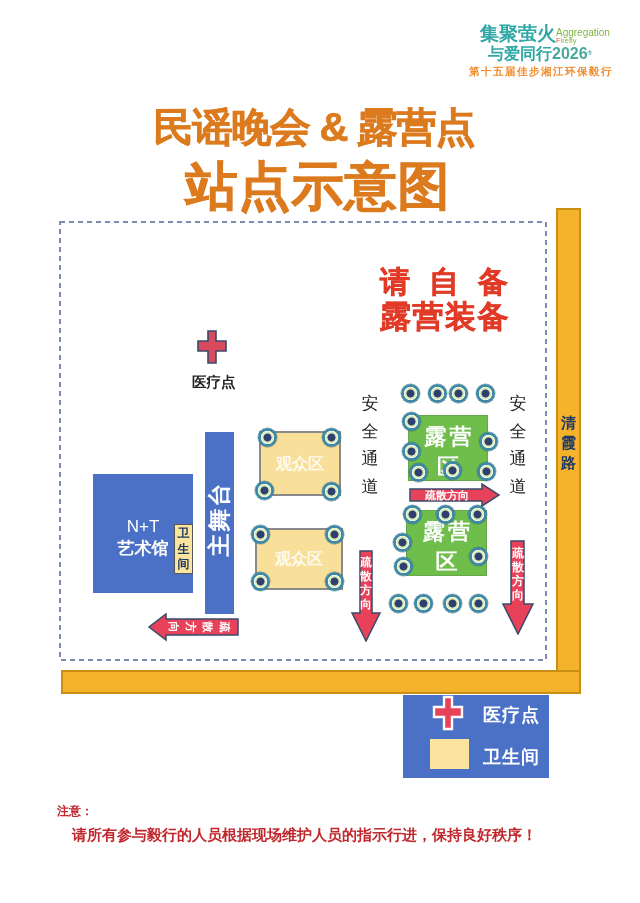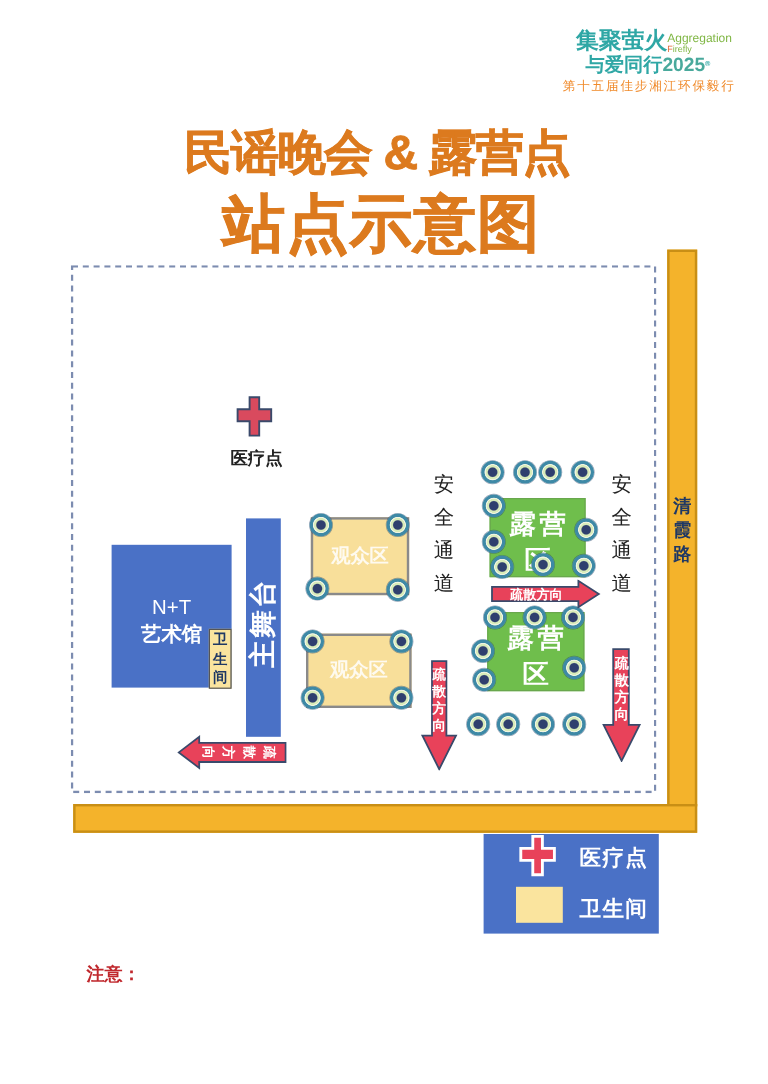--- a/index.html
+++ b/index.html
@@ -11,22 +11,22 @@
   .stack{position:absolute;text-align:center;}
 </style>
 </head>
 <body>
 <div id="page">
 
   <div class="abs" style="left:462px;top:20px;width:170px;height:58px;">
     <div class="abs" style="left:18px;top:1px;font-weight:bold;font-size:19px;color:#2FA7A5;">集聚萤火</div>
     <div class="abs" style="left:94px;top:7px;font-size:10px;color:#7FB643;">Aggregation</div>
     <div class="abs" style="left:94px;top:16px;font-size:7.5px;"><span style="color:#E06A3A;">F</span><span style="color:#7FB643;">irefly</span></div>
-    <div class="abs" style="left:26px;top:24px;font-weight:bold;font-size:16px;color:#2FA7A5;">与爱同行<span style="color:#49A99C;">2025</span><span style="font-size:6px;vertical-align:4px;">®</span></div>
-    <div class="abs" style="left:7px;top:45px;font-weight:normal;font-size:10.5px;color:#F08A2A;letter-spacing:1.5px;white-space:nowrap;">第十五届佳步湘江环保毅行</div>
+    <div class="abs" style="left:26px;top:24px;font-weight:bold;font-size:16px;color:#2FA7A5;">与爱同行<span style="color:#49A99C;">2026</span><span style="font-size:6px;vertical-align:4px;">®</span></div>
+    <div class="abs" style="left:7px;top:45px;font-weight:bold;font-size:10.5px;color:#F08A2A;letter-spacing:1.5px;white-space:nowrap;">第十五届佳步湘江环保毅行</div>
   </div>
 
   <div class="abs" style="left:-3px;top:100px;width:634px;text-align:center;font-weight:bold;font-size:40px;color:#DC7A1E;letter-spacing:-1px;-webkit-text-stroke:0.7px #DC7A1E;">民谣晚会 &amp; 露营点</div>
 
   <div class="abs" style="left:1px;top:152px;width:634px;text-align:center;font-weight:bold;font-size:52px;color:#DC7A1E;letter-spacing:1px;-webkit-text-stroke:0.7px #DC7A1E;">站点示意图</div>
 
   <svg class="abs" style="left:59px;top:221px;" width="488" height="440">
       <rect x="1" y="1" width="486" height="438" fill="none" stroke="#7C8CB0" stroke-width="2" stroke-dasharray="5 4"></rect>
     </svg>
 
@@ -36,22 +36,26 @@
 
   <div class="abs" style="left:61px;top:670px;width:520px;height:24px;background:#F4B32B;border:2px solid #C98F15;box-sizing:border-box;"></div>
 
 
   <svg class="abs" style="left:195px;top:329px;" width="34" height="36" viewBox="0 0 34 36">
     <path d="M13 2 h8 v10 h10 v10 h-10 v12 h-8 v-12 H3 v-10 h10 z" fill="#D94A5E" stroke="#3A4A6B" stroke-width="1.6"></path>
   </svg>
 
   <div class="abs" style="left:192px;top:373px;font-size:14.5px;color:#222;font-weight:bold;">医疗点</div>
 
+  <div class="abs" style="left:370px;top:266px;width:150px;text-align:center;font-weight:bold;color:#E13A26;white-space:nowrap;-webkit-text-stroke:0.5px #E13A26;">
+    <div style="font-size:30px;letter-spacing:19px;line-height:32px;text-align:left;margin-left:10px;">请自备</div>
+    <div style="margin-top:3px;letter-spacing:1.5px;font-size:31px;line-height:31px;">露营装备</div>
+  </div>
 
-  <div class="abs" style="left:93px;top:454px;width:100px;height:119px;background:#4A71C6;color:#fff;text-align:center;">
+  <div class="abs" style="left:93px;top:474px;width:100px;height:119px;background:#4A71C6;color:#fff;text-align:center;">
     <div style="margin-top:43px;font-size:17px;">N+T</div>
     <div style="font-size:17px;font-weight:bold;">艺术馆</div>
   </div>
 
   <div class="abs" style="left:174px;top:524px;width:19px;height:50px;background:#FAE49E;border:1px solid #555;box-sizing:border-box;">
     <div class="stack" style="left:0;top:1px;width:17px;font-size:12px;font-weight:bold;color:#1F3864;line-height:15.5px;">卫<br>生<br>间</div>
   </div>
 
   <div class="abs" style="left:205px;top:432px;width:29px;height:182px;background:#4A71C6;"></div>
 
@@ -149,16 +153,17 @@
   <svg class="abs" style="left:431px;top:695px;" width="34" height="36" viewBox="0 0 34 36">
     <path d="M13 2 h8 v10 h10 v10 h-10 v12 h-8 v-12 H3 v-10 h10 z" fill="#E8425A" stroke="#fff" stroke-width="2.4"></path>
   </svg>
 
   <div class="abs" style="left:483px;top:703px;font-size:18px;font-weight:bold;color:#fff;letter-spacing:1px;">医疗点</div>
 
   <div class="abs" style="left:430px;top:739px;width:39px;height:30px;background:#FAE49E;"></div>
 
   <div class="abs" style="left:483px;top:745px;font-size:18px;font-weight:bold;color:#fff;letter-spacing:1px;">卫生间</div>
 
-  <div class="abs" style="left:72px;top:803px;font-size:15px;font-weight:bold;color:#C0282D;">注意：</div>
+  <div class="abs" style="left:57px;top:803px;font-size:12px;font-weight:bold;color:#C0282D;">注意：</div>
 
+  <div class="abs" style="left:72px;top:826px;font-size:15px;font-weight:bold;color:#C0282D;">请所有参与毅行的人员根据现场维护人员的指示行进，保持良好秩序！</div>
 
 </div>
 
 </body></html>

